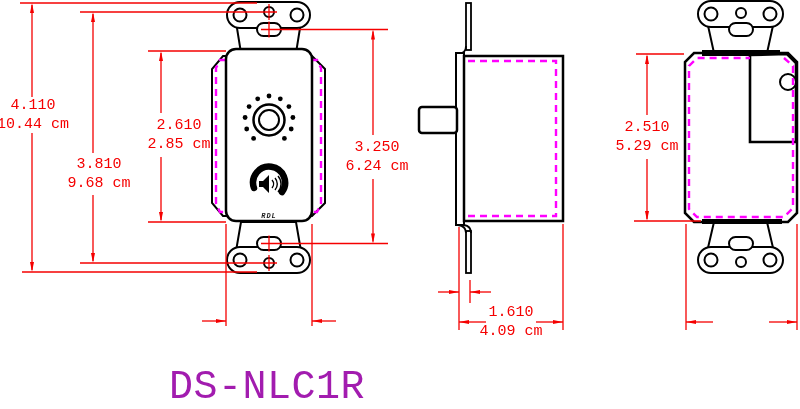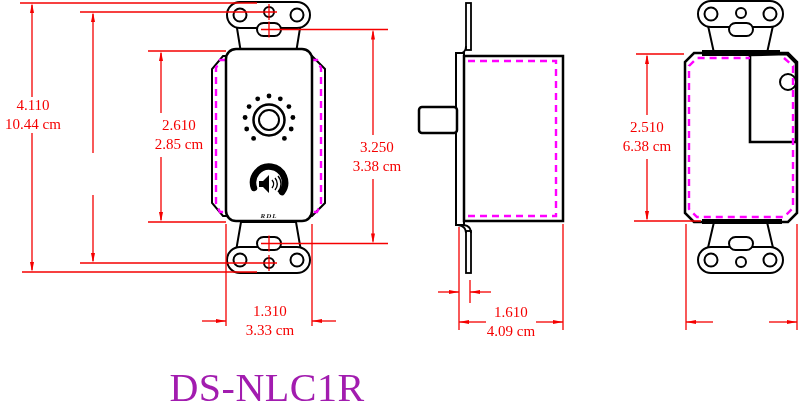--- a/index.html
+++ b/index.html
@@ -1,18 +1,18 @@
 <!DOCTYPE html>
 <html><head>
 <meta charset="utf-8">
 <style>
   html,body{margin:0;padding:0;background:#fff;}
   .stage{
     position:relative;width:800px;height:409px;background:#fff;overflow:hidden;
-    font-family:Liberation Serif, serif;
+    font-family:Liberation Mono, monospace;
   }
   .stage svg{position:absolute;left:0;top:0;}
   .dim{
     position:absolute;transform:translate(-50%,-50%);
     color:#f50000;font-size:15px;line-height:19px;text-align:center;
     white-space:nowrap;
   }
   .dim span{display:block;}
   .logo{
     position:absolute;transform:translate(-50%,-50%);
@@ -203,36 +203,36 @@
       <line class="red" x1="769" y1="322" x2="797" y2="322"></line>
       <polygon class="redf" points="686,322 696,320 696,324"></polygon>
       <polygon class="redf" points="797,322 787,320 787,324"></polygon>
     </g>
   </svg>
 
   <div class="dim" style="left:33px;top:115px">
     <span>4.110</span>
       <span>10.44 cm</span>
   </div>
+  <div class="dim" style="left:99px;top:174px">
+    <span>3.810</span>
+      <span>9.68 cm</span>
+  </div>
   <div class="dim" style="left:179px;top:135px">
     <span>2.610</span>
       <span>2.85 cm</span>
   </div>
   <div class="dim" style="left:377px;top:157px">
     <span>3.250</span>
-      <span>3.38 cm</span>
-  </div>
-  <div class="dim" style="left:270px;top:321px">
-    <span>1.310</span>
-      <span>3.33 cm</span>
+      <span>6.24 cm</span>
   </div>
   <div class="dim" style="left:511px;top:322px">
     <span>1.610</span>
       <span>4.09 cm</span>
   </div>
   <div class="dim" style="left:647px;top:137px">
     <span>2.510</span>
-      <span>6.38 cm</span>
+      <span>5.29 cm</span>
   </div>
 
   <div class="logo" style="left:269px;top:216px">RDL</div>
   <div class="title" style="left:267px;top:387px">DS-NLC1R</div>
 </div>
 
 </body></html>

